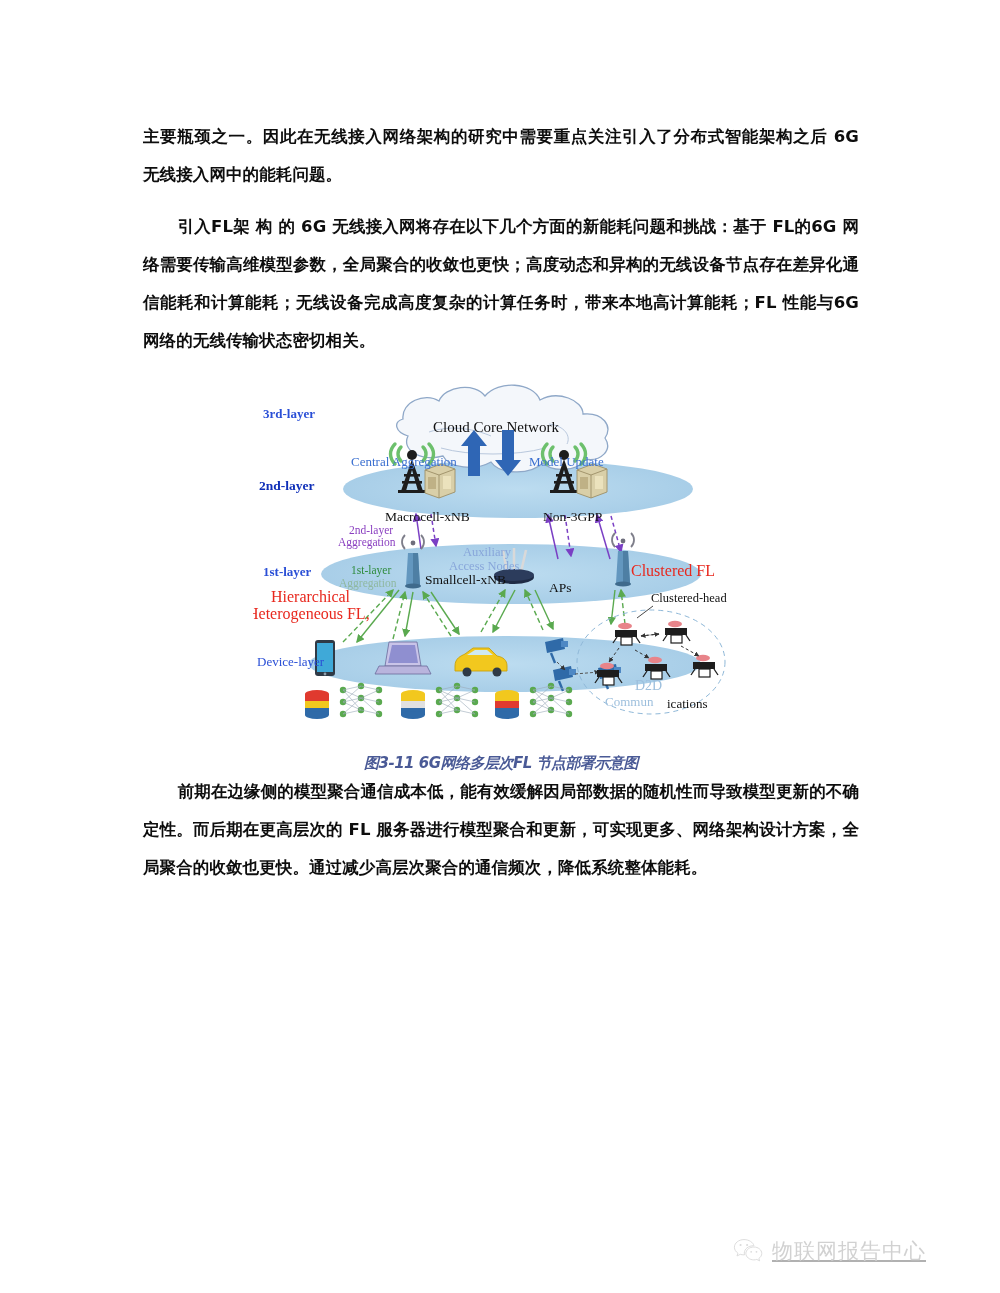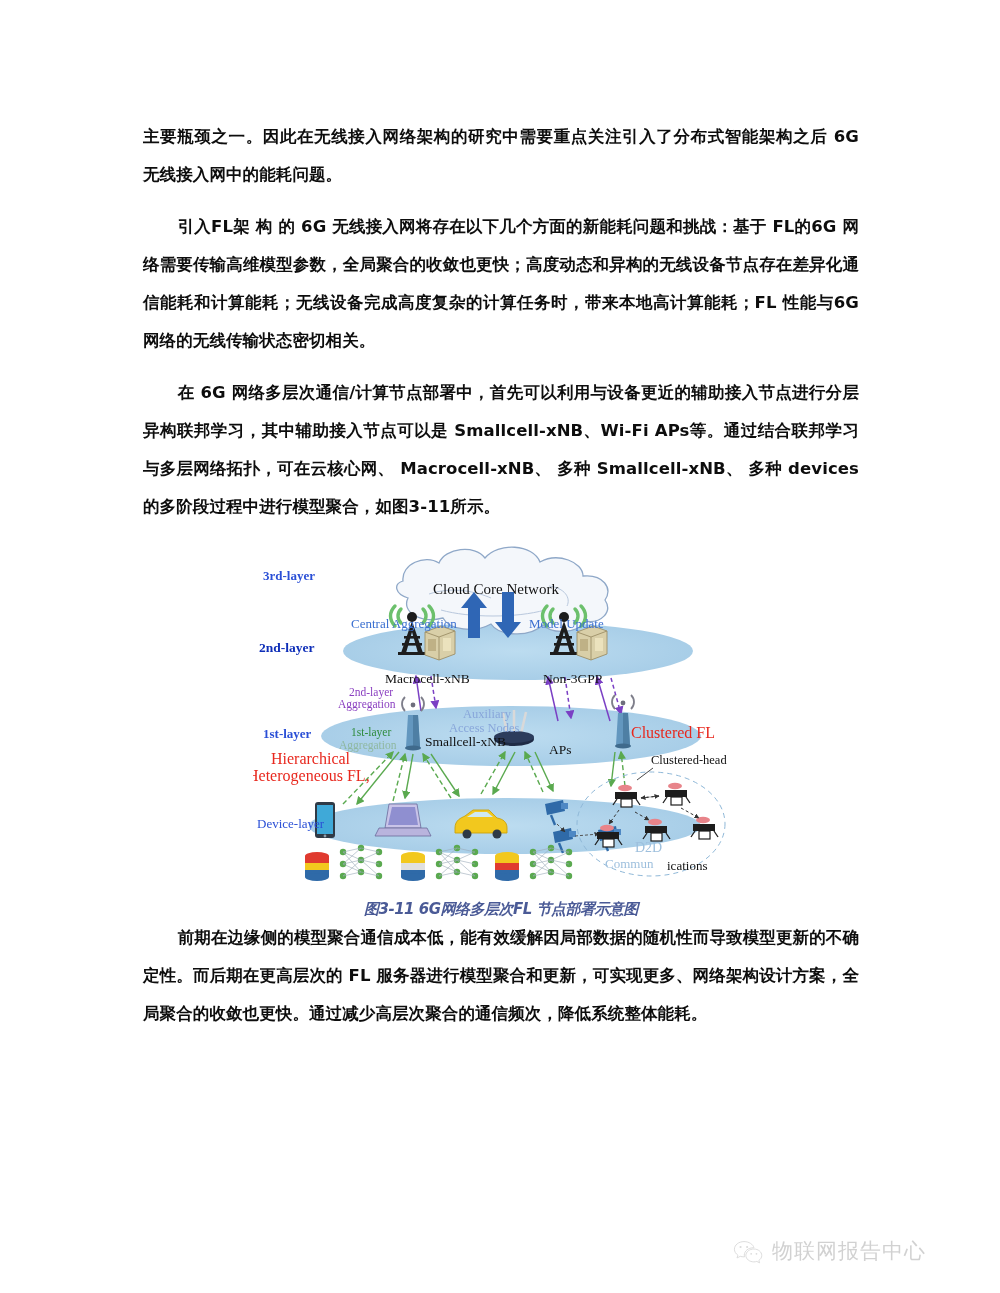--- a/index.html
+++ b/index.html
@@ -49,39 +49,40 @@
     margin: 10px 0 0 0;
   }
   .figure-canvas {
     position: relative;
     left: 110px;
     width: 480px;
     height: 360px;
   }
   .figure-canvas svg { display:block; }
   .fig-caption {
-    margin-top: 4px;
+    margin-top: 20px;
     text-align: center;
     font-size: 15px;
     color: #4a5a96;
     font-style: italic;
     font-weight: 700;
     font-family: "DejaVu Sans", "Liberation Sans", sans-serif;
     letter-spacing: -0.5px;
   }
 
   
   .footer {
     position: absolute;
     right: 74px;
     bottom: 28px;
     display: flex;
-    align-items: flex-end;
+    align-items: flex-start;
     gap: 9px;
     opacity: 0.30;
+    text-decoration: underline;
   }
   .footer-text {
     font-size: 21px;
     color: #6a6a6a;
     font-family: "DejaVu Sans", "Liberation Sans", sans-serif;
     letter-spacing: 1px;
   }
   .wechat-icon { width: 30px; height: 26px; }
 </style>
 </head>
@@ -89,21 +90,20 @@
 
 <div class="page">
 
   <div class="content">
 
     <p class="body-text spacer-after">主要瓶颈之一。因此在无线接入网络架构的研究中需要重点关注引入了分布式智能架构之后 6G 无线接入网中的能耗问题。</p>
 
     <p class="body-text indent spacer-after">引入FL架 构 的 6G 无线接入网将存在以下几个方面的新能耗问题和挑战：基于 FL的6G 网络需要传输高维模型参数，全局聚合的收敛也更快；高度动态和异构的无线设备节点存在差异化通信能耗和计算能耗；无线设备完成高度复杂的计算任务时，带来本地高计算能耗；FL 性能与6G 网络的无线传输状态密切相关。</p>
 
 
-    <p class="body-text indent">在 6G 网络多层次通信/计算节点部署中，首先可以利用与设备更近的辅助接入节点进行分层异构联邦学习，其中辅助接入节点可以是 Smallcell-xNB、Wi-Fi APs等。通过结合联邦学习与多层网络拓扑，可在云核心网、 Macrocell-xNB、 多种 Smallcell-xNB、 多种 devices 的多阶段过程中进行模型聚合，如图3-11所示。</p>
 
     <div class="figure-wrap">
       <div class="figure-canvas">
         <svg width="480" height="360" viewBox="0 0 480 360" xmlns="http://www.w3.org/2000/svg">
           <defs>
             <radialGradient id="ellipseGrad" cx="50%" cy="50%" r="60%">
               <stop offset="0%" stop-color="#bcdcf0"></stop>
               <stop offset="100%" stop-color="#a4cbe6"></stop>
             </radialGradient>
             <marker id="greenArrow" markerWidth="6" markerHeight="6" refX="5" refY="3" orient="auto">

